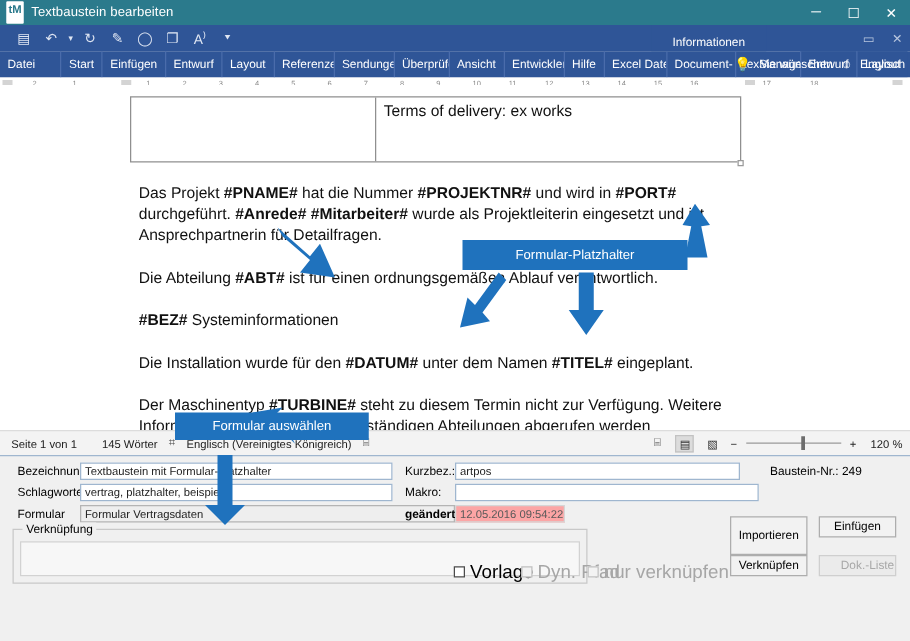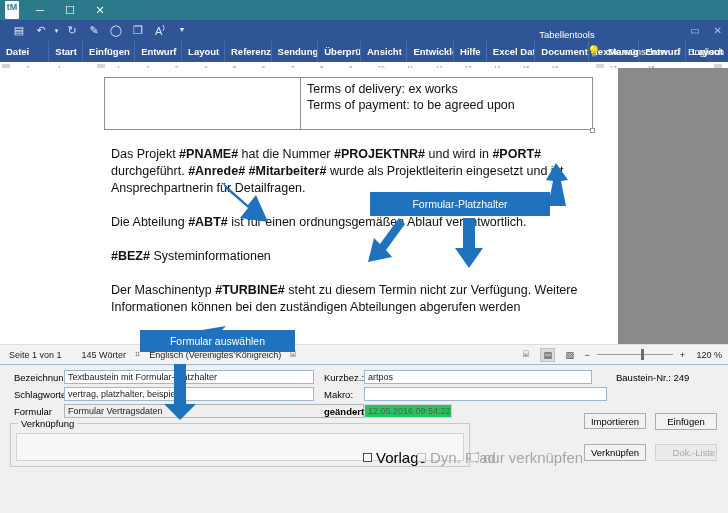--- a/index.html
+++ b/index.html
@@ -43,36 +43,36 @@
     display:flex; align-items:flex-end; justify-content:center; padding-bottom:1px;
   }
   .qat-right { position:absolute; right:6px; top:0; height:21px; display:flex; align-items:center; gap:14px;
                color:#b8c6de; font-size:10px; }
 
   
   .ribbon {
     height:21px; background:#2f5597; display:flex; align-items:center;
     color:#ffffff; font-size:9.5px; position:relative;
   }
-  .rtab { padding:0 6px; height:21px; line-height:21px; white-space:nowrap; overflow:hidden;font-weight:bold; }
+  .rtab { padding:0 6px; height:21px; line-height:21px; white-space:nowrap; overflow:hidden; }
   .rtab.sep { border-left:1px solid #4a6cab; }
   .rtab.ctx { background:#2f5597; }
   .ribbon-right { position:absolute; right:4px; display:flex; align-items:center; gap:6px; font-size:9.5px; }
   .bulb { font-size:11px; }
 
   
   .ruler { height:13px; background:#ffffff; border-bottom:1px solid #e3e3e3;
            position:relative; font-size:6px; color:#8a8a8a; overflow:hidden; }
   .ruler .rnum { position:absolute; top:3px; }
   .ruler-ends { position:absolute; top:2px; width:8px; height:9px; background:#d4d4d4; }
 
   
   .doc-canvas { position:absolute; left:0; top:68px; width:728px; height:276px;
                 background:#8a8a8a; overflow:hidden; }
-  .page { position:absolute; left:0; top:0; width:618px; height:276px; background:#ffffff; }
+  .page { position:absolute; left:0; top:0; width:728px; height:276px; background:#ffffff; }
 
   .tbl { position:absolute; left:104px; top:9px; width:489px; height:53px;
          border:1px solid #8f8f8f; display:flex; }
   .tbl .c1 { width:196px; border-right:1px solid #8f8f8f; }
   .tbl .c2 { flex:1; padding:3px 6px; font-size:12.5px; line-height:16px; color:#111; }
   .handle { position:absolute; width:5px; height:5px; border:1px solid #9a9a9a; background:#fff; }
 
   .body-text { position:absolute; left:111px; top:78px; width:500px;
                font-size:12.5px; line-height:17px; color:#111111; }
   .body-text p { margin:0 0 17px 0; }
@@ -100,21 +100,21 @@
     background:#f0f0f0; border-top:1px solid #9fb6cf;
   }
   .dlg-body { position:relative; width:728px; height:107px; }
 
   .lbl { position:absolute; font-size:9.5px; color:#000; }
   .inp {
     position:absolute; height:14px; background:#ffffff;
     border:1px solid #9fb6cf; font-size:9px; color:#222;
     padding:0 3px; line-height:13px; white-space:nowrap; overflow:hidden;
   }
-  .inp.ro { background:#22c55e; border:1px solid #d6d6d6; color:#5a5a5a; }
+  .inp.ro { background:#fca5a5; border:1px solid #d6d6d6; color:#5a5a5a; }
   .combo {
     position:absolute; height:14px; background:#eeeeee;
     border:1px solid #b4b4b4; font-size:9px; color:#222;
     padding:0 3px; line-height:13px;
   }
   .combo .arw { position:absolute; right:4px; top:0; font-size:8px; color:#555; }
 
   .grp { position:absolute; border:1px solid #c8c8c8; background:#f0f0f0; }
   .grp-title { position:absolute; font-size:9.5px; color:#000; background:#f0f0f0; padding:0 3px; }
   .grp-inner { position:absolute; background:#f7f7f7; border:1px solid #d2d2d2; }
@@ -138,38 +138,39 @@
   }
   .arrow-svg { position:absolute; left:0; top:0; width:728px; height:513px; pointer-events:none; z-index:35; }
 </style>
 </head>
 <body>
 
 <div id="word-window">
 
   <div class="titlebar">
     <div class="tm-logo">tM</div>
+    <div class="title-text">Textbaustein bearbeiten</div>
     <div class="win-ctrl">
       <span>─</span>
       <span>☐</span>
       <span>✕</span>
     </div>
   </div>
 
   <div class="qat">
     <div class="icn">▤</div>
     <div class="icn">↶</div>
     <div class="icn" style="width:9px;font-size:7px">▾</div>
     <div class="icn">↻</div>
     <div class="icn">✎</div>
     <div class="icn">◯</div>
     <div class="icn">❐</div>
     <div class="icn">A⁾</div>
     <div class="icn" style="font-size:8px">⯆</div>
-    <div class="tabletools">Tabellentools</div>
+    <div class="tabletools">Informationen</div>
     <div class="qat-right">
       <span>▭</span>
       <span>✕</span>
     </div>
   </div>
 
   <div class="ribbon">
     <div class="rtab">Datei</div>
     <div class="rtab sep" style="margin-left:14px">Start</div>
     <div class="rtab sep">Einfügen</div>
@@ -221,29 +222,29 @@
     <div class="rnum" style="left:648px">18</div>
   </div>
 
   <div class="doc-canvas">
     <div class="page">
 
       <div class="tbl">
         <div class="c1"></div>
         <div class="c2">
           <div>Terms of delivery: ex works</div>
-          <div>Terms of payment: to be agreed upon</div>
         </div>
       </div>
       <div class="handle" style="left:590px;top:60px"></div>
 
       <div class="body-text">
         <p>Das Projekt <b>#PNAME#</b> hat die Nummer <b>#PROJEKTNR#</b> und wird in <b>#PORT#</b> durchgeführt. <b>#Anrede#</b> <b>#Mitarbeiter#</b> wurde als Projektleiterin eingesetzt und ist Ansprechpartnerin für Detailfragen.</p>
         <p>Die Abteilung <b>#ABT#</b> ist für einen ordnungsgemäßen Ablauf verantwortlich.</p>
         <p><b>#BEZ#</b> Systeminformationen</p>
+        <p>Die Installation wurde für den <b>#DATUM#</b> unter dem Namen <b>#TITEL#</b> eingeplant.</p>
         <p>Der Maschinentyp <b>#TURBINE#</b> steht zu diesem Termin nicht zur Verfügung. Weitere Informationen können bei den zuständigen Abteilungen abgerufen werden</p>
       </div>
     </div>
   </div>
 
   <div class="statusbar">
     <div class="sb-item">Seite 1 von 1</div>
     <div class="sb-item" style="margin-left:20px">145 Wörter</div>
     <div class="sb-icn">⌗</div>
     <div class="sb-item">Englisch (Vereinigtes Königreich)</div>
@@ -297,21 +298,21 @@
       </div>
       <div class="cb dis" style="left:417px;top:84px">
         <span class="box"></span>
         <span>Dyn. Pfad</span>
       </div>
       <div class="cb dis" style="left:470px;top:84px">
         <span class="box"></span>
         <span>nur verknüpfen</span>
       </div>
 
-      <div class="btn" style="left:584px;top:48px;width:62px;height:16px">Importieren</div>
+      <div class="btn" style="left:584px;top:48px;width:62px;height:31px">Importieren</div>
       <div class="btn" style="left:655px;top:48px;width:62px;height:17px">Einfügen</div>
       <div class="btn" style="left:584px;top:79px;width:62px;height:17px">Verknüpfen</div>
       <div class="btn dis" style="left:655px;top:79px;width:62px;height:17px">Dok.-Liste</div>
     </div>
 
   </div>
 
   <svg class="arrow-svg" viewBox="0 0 728 513">
     <g fill="#1f72bd">
 

